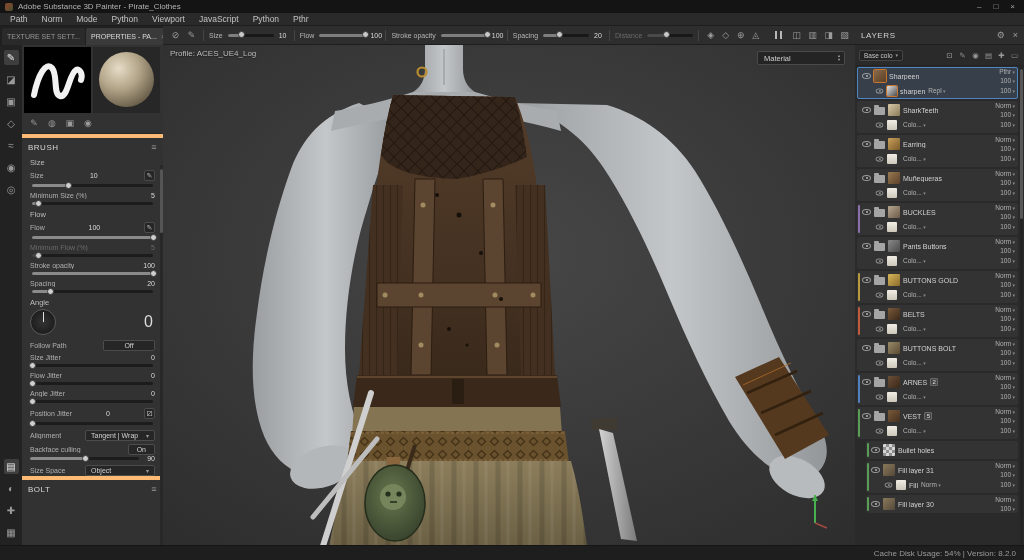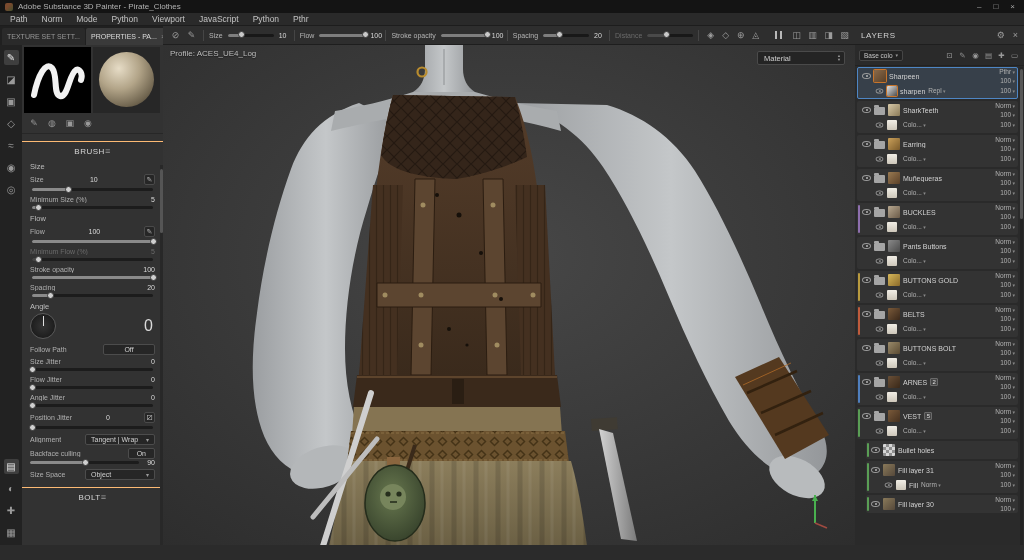--- a/index.html
+++ b/index.html
@@ -47,21 +47,21 @@
   .ts-gap{flex:1;}
 
   
   .props{position:absolute;top:45px;left:22px;width:141px;height:500px;background:#323232;overflow:hidden;}
   .previews{display:flex;gap:2px;padding:2px 2px 0 2px;}
   .preview{width:67px;height:66px;background:#000;position:relative;overflow:hidden;flex:none;}
   .preview.material{background:#272727;}
   .matball{position:absolute;left:6px;top:5px;width:55px;height:55px;border-radius:50%;background:radial-gradient(circle at 36% 30%,#e6dcc6,#b2a488 40%,#6e634e 75%,#2b261e 100%);}
   .minitabs{display:flex;gap:2px;padding:3px 4px;border-bottom:1px solid #272727;}
   .minitabs .ts-icon{width:16px;height:14px;font-size:9px;}
-  .sec-head{display:flex;justify-content:center;align-items:center;padding:4px 6px 3px 6px;font-size:8px;color:#d6d6d6;letter-spacing:.5px;border-top:1px solid #fdba74;margin-top:7px;}
+  .sec-head{display:flex;justify-content:space-between;align-items:center;padding:4px 6px 3px 6px;font-size:8px;color:#d6d6d6;letter-spacing:.5px;border-top:4px solid #fdba74;}
   .sec-icon{color:#9a9a9a;font-size:9px;}
   .group-label{padding:3px 8px 0 8px;font-size:7.5px;color:#bdbdbd;}
   .prow{display:flex;justify-content:space-between;align-items:center;padding:3px 8px 0 8px;font-size:7px;color:#b0b0b0;gap:4px;}
   .prow .plabel{white-space:nowrap;overflow:hidden;}
   .prow.dim,.prow.dim .pval{color:#6a6a6a;}
   .pval{color:#dadada;}
   .pslider{position:relative;height:3px;background:#1c1c1c;border-radius:2px;margin:3px 10px 2px 10px;}
   .pslider .fill{position:absolute;left:0;top:0;bottom:0;background:#8a8a8a;border-radius:2px;}
   .pslider .knob{position:absolute;top:-2.5px;width:7px;height:7px;border-radius:50%;background:#cfcfcf;border:1px solid #3a3a3a;}
   .pslider.dim .fill{background:#454545;}
@@ -846,14 +846,17 @@
       </span>
     </div>
 
   </div>
       </div>
     <div class="layers-scroll">
         <span class="thumb"></span>
       </div>
   </div>
 
+  <div class="statusbar">
+    <span>Cache Disk Usage:  54% | Version: 8.2.0</span>
+  </div>
 
 </div>
 
 </body></html>

